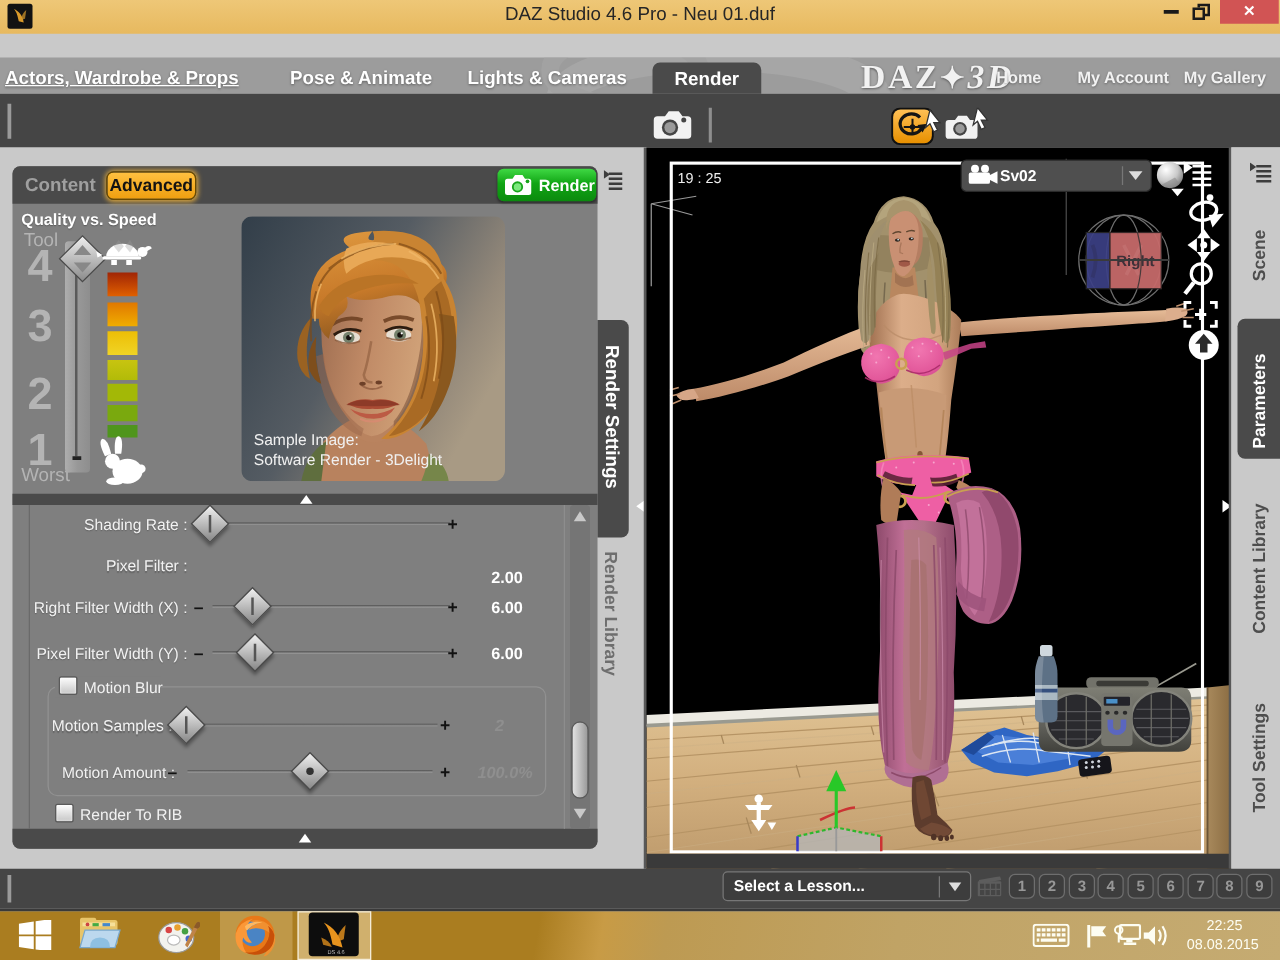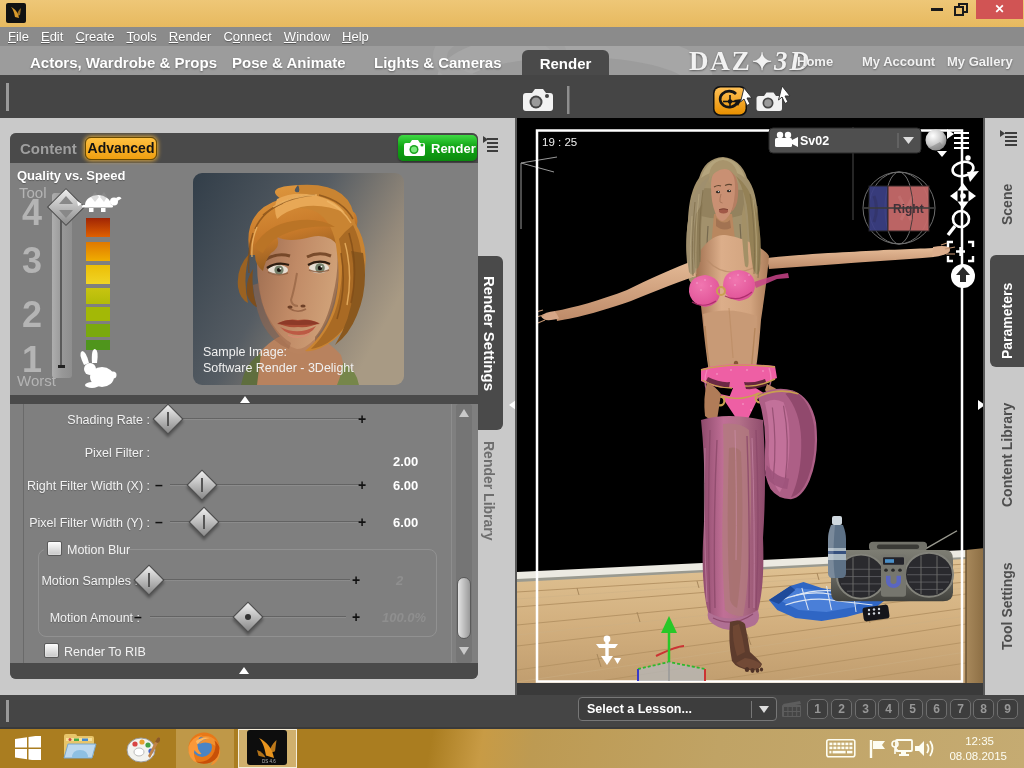--- a/index.html
+++ b/index.html
@@ -55,36 +55,34 @@
 .tbtn { position:absolute; top:729px; height:39px; }
 </style>
 </head>
 <body>
 <div id="stage">
   <div class="abs" id="titlebar"></div>
   <div class="abs" id="dazicon"><svg width="20" height="20">
         <path d="M5,4 C9,6 12,9 13,15 L9,14 C8,9 7,6 5,4 Z" fill="#d99a2b"></path>
         <path d="M15,5 C12,8 11,10 11,13 L14,12 Z" fill="#d99a2b" opacity=".7"></path>
       </svg></div>
+  <div class="abs" id="title">DAZ Studio 4.6 Pro - Neu 01.duf</div>
   <div class="abs" style="left:931px; top:8px; width:12px; height:3px; background:#1a1a1a;"></div>
   <div class="abs" style="left:958px; top:3px; width:10px; height:10px; border:2px solid #1a1a1a;"></div>
   <div class="abs" style="left:954px; top:6px; width:10px; height:10px; border:2px solid #1a1a1a; background:#e9bd69;"></div>
   <div class="abs" id="closebtn">
       <div style="color:#fff; font-size:12px; font-weight:bold; text-align:center; line-height:18px;">✕</div>
     </div>
-  <div class="abs" id="menubar">
-    <span style="margin-left:8px"><u>F</u>ile</span><span><u>E</u>dit</span><span><u>C</u>reate</span><span><u>T</u>ools</span><span><u>R</u>ender</span><span>C<u>o</u>nnect</span><span><u>W</u>indow</span><span><u>H</u>elp</span>
-  </div>
   <div class="abs" id="tabbar">
     <svg width="1024" height="29">
         <ellipse cx="575" cy="34" rx="125" ry="36" fill="none" stroke="#a6a6a6" stroke-width="26"></ellipse>
         <ellipse cx="500" cy="10" rx="60" ry="28" fill="none" stroke="#a2a2a2" stroke-width="14"></ellipse>
       </svg>
   </div>
-  <div class="abs mtab" style="left:30px;">Actors, Wardrobe &amp; Props</div>
+  <div class="abs mtab" style="left:4px;text-decoration:underline;">Actors, Wardrobe &amp; Props</div>
   <div class="abs mtab" style="left:232px;">Pose &amp; Animate</div>
   <div class="abs mtab" style="left:374px;">Lights &amp; Cameras</div>
   <div class="abs" id="rendertab">Render</div>
   <div class="abs" style="left:636px; top:46px; width:175px; height:30px; color:#f2f2f2; font-family:Liberation Serif, serif; font-weight:bold; font-size:27px; letter-spacing:2px; text-shadow:0 1px 2px rgba(0,0,0,.45);text-align:right;">DAZ<span style="font-size:24px;">✦</span><i>3D</i></div>
   <div class="abs navlink" style="left:797px;">Home</div>
   <div class="abs navlink" style="left:862px;">My Account</div>
   <div class="abs navlink" style="left:947px;">My Gallery</div>
   <div class="abs" id="toolbar"></div>
   <div class="abs" style="left:6px; top:83px; width:3px; height:28px; background:#9a9a9a;"></div>
   <div class="abs" style="left:522px; top:86px;"><svg width="270" height="32">
@@ -857,15 +855,15 @@
         <rect x="10" y="13" width="5" height="2" fill="#fdfdf2"></rect>
         <rect x="8" y="15" width="10" height="2" fill="#fdfdf2"></rect>
         <circle cx="4" cy="5" r="3" fill="none" stroke="#fdfdf2" stroke-width="1.6"></circle>
         <line x1="4" y1="8" x2="4" y2="15" stroke="#fdfdf2" stroke-width="1.6"></line>
         <line x1="4" y1="11" x2="7" y2="11" stroke="#fdfdf2" stroke-width="1.6"></line>
       </svg></div>
   <div class="abs" style="left:914px; top:739px;"><svg width="21" height="19">
         <path d="M1,7 h4 l5,-5 v15 l-5,-5 h-4 Z" fill="#fdfdf2"></path>
         <path d="M13,5 q3,4.5 0,9 M16,2 q5,7.5 0,15" stroke="#fdfdf2" stroke-width="1.8" fill="none"></path>
       </svg></div>
-  <div class="abs" id="tray" style="left:930px; top:734px; width:64px;">12:35</div>
+  <div class="abs" id="tray" style="left:930px; top:734px; width:64px;">22:25</div>
   <div class="abs" id="tray2" style="left:930px; top:750px; width:77px; color:#fdfdf2; font-size:11.5px; text-align:right;">08.08.2015</div>
 </div>
 
 </body></html>

